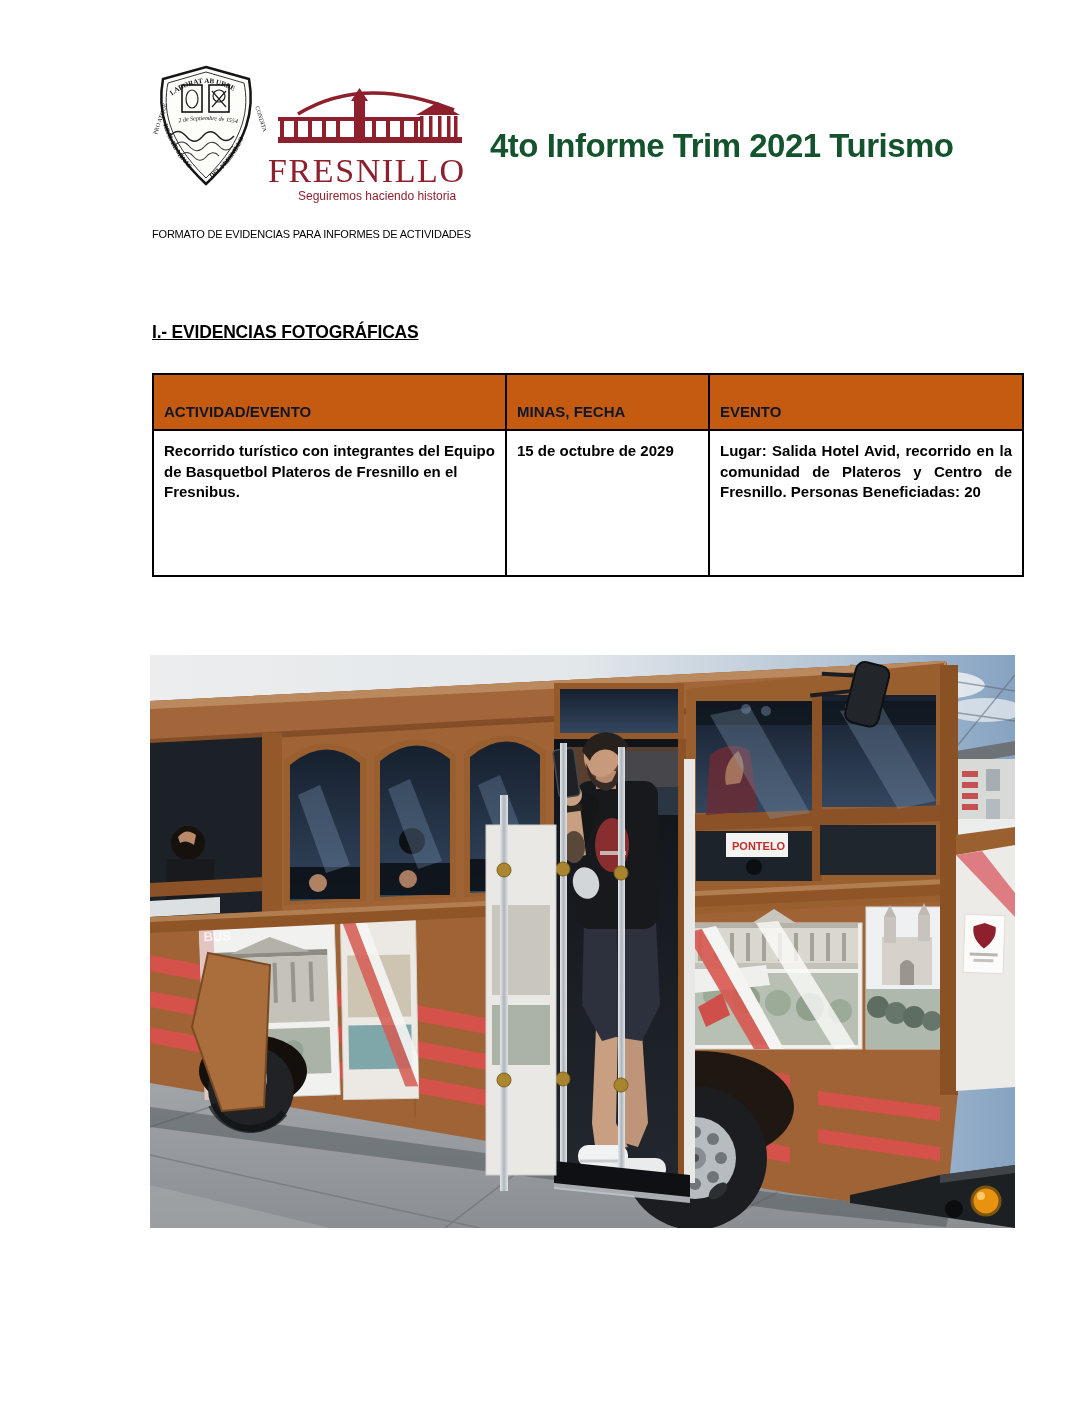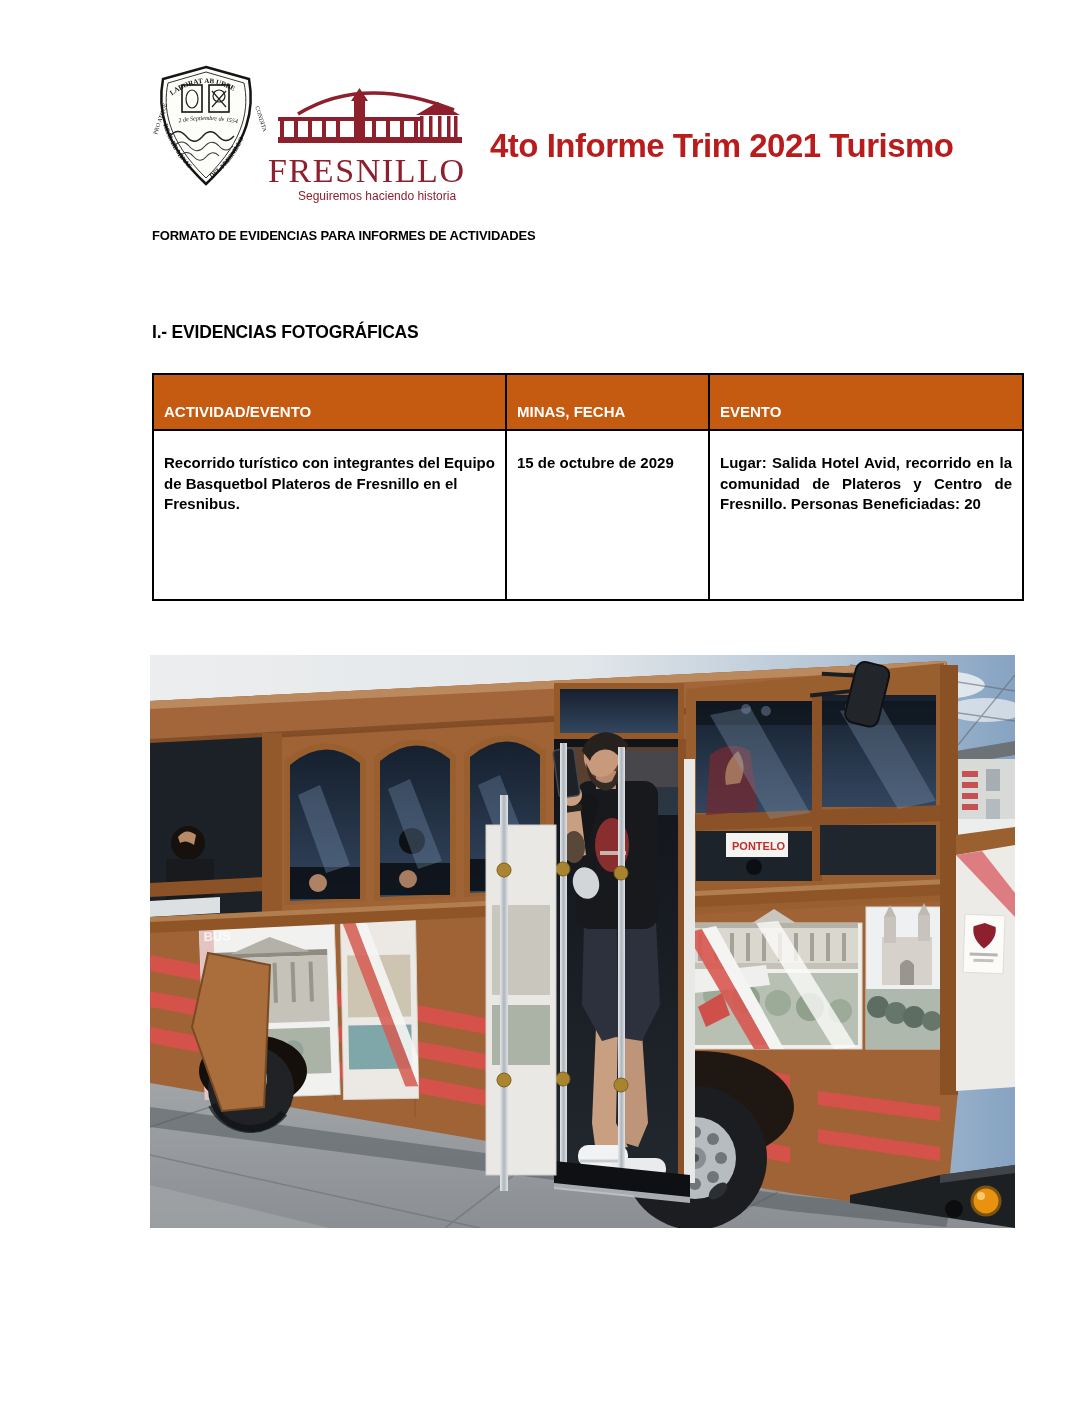--- a/index.html
+++ b/index.html
@@ -5,41 +5,41 @@
   html,body{margin:0;padding:0;background:#ffffff;}
   .page{
     position:relative;width:1088px;height:1408px;background:#ffffff;
     font-family:"Liberation Sans",sans-serif;color:#000;overflow:hidden;
   }
   
   .seal{position:absolute;left:146px;top:62px;width:120px;height:127px;}
   .logo{position:absolute;left:268px;top:84px;width:200px;height:126px;}
   .report-title{
     position:absolute;left:490px;top:127px;width:560px;
-    font-size:33px;font-weight:bold;color:#b91c1c;letter-spacing:-0.5px;
+    font-size:33px;font-weight:bold;color:#14532d;letter-spacing:-0.5px;
     font-family:"Liberation Sans",sans-serif;
   }
   
-  .h-formato{position:absolute;left:152px;top:228px;font-size:13px;font-weight:bold;letter-spacing:-0.2px;}
+  .h-formato{position:absolute;left:152px;top:228px;font-size:11px;font-weight:normal;letter-spacing:-0.2px;}
   .h-octubre{position:absolute;left:150px;top:266px;font-size:32px;font-weight:bold;letter-spacing:-0.5px;}
-  .h-seccion{position:absolute;left:152px;top:322px;font-size:17.5px;font-weight:bold;letter-spacing:-0.2px;}
+  .h-seccion{position:absolute;left:152px;top:322px;font-size:17.5px;font-weight:bold;letter-spacing:-0.2px;text-decoration:underline;}
   
   table.evid{
     position:absolute;left:152px;top:373px;width:870px;
     border-collapse:collapse;table-layout:fixed;
   }
   table.evid th{
-    background:#C55A11;border:2px solid #000;color:#ffffff;
+    background:#C55A11;border:2px solid #000;color:#0f172a;
     font-size:15px;font-weight:bold;text-align:left;vertical-align:bottom;
     padding:28px 10px 9px 10px;
   }
   table.evid td{
     border:2px solid #000;vertical-align:top;background:#fff;
     font-size:15px;font-weight:bold;line-height:1.38;
-    padding:22px 10px;height:124px;
+    padding:10px 10px;height:124px;
   }
   td.c-fecha{padding-left:14px;padding-right:46px;}
   td.c-impacto{text-align:justify;padding-right:8px;}
   
   .photo{position:absolute;left:150px;top:655px;width:865px;height:573px;overflow:hidden;}
   .photo svg{display:block;}
 </style>
 </head>
 <body>
 

